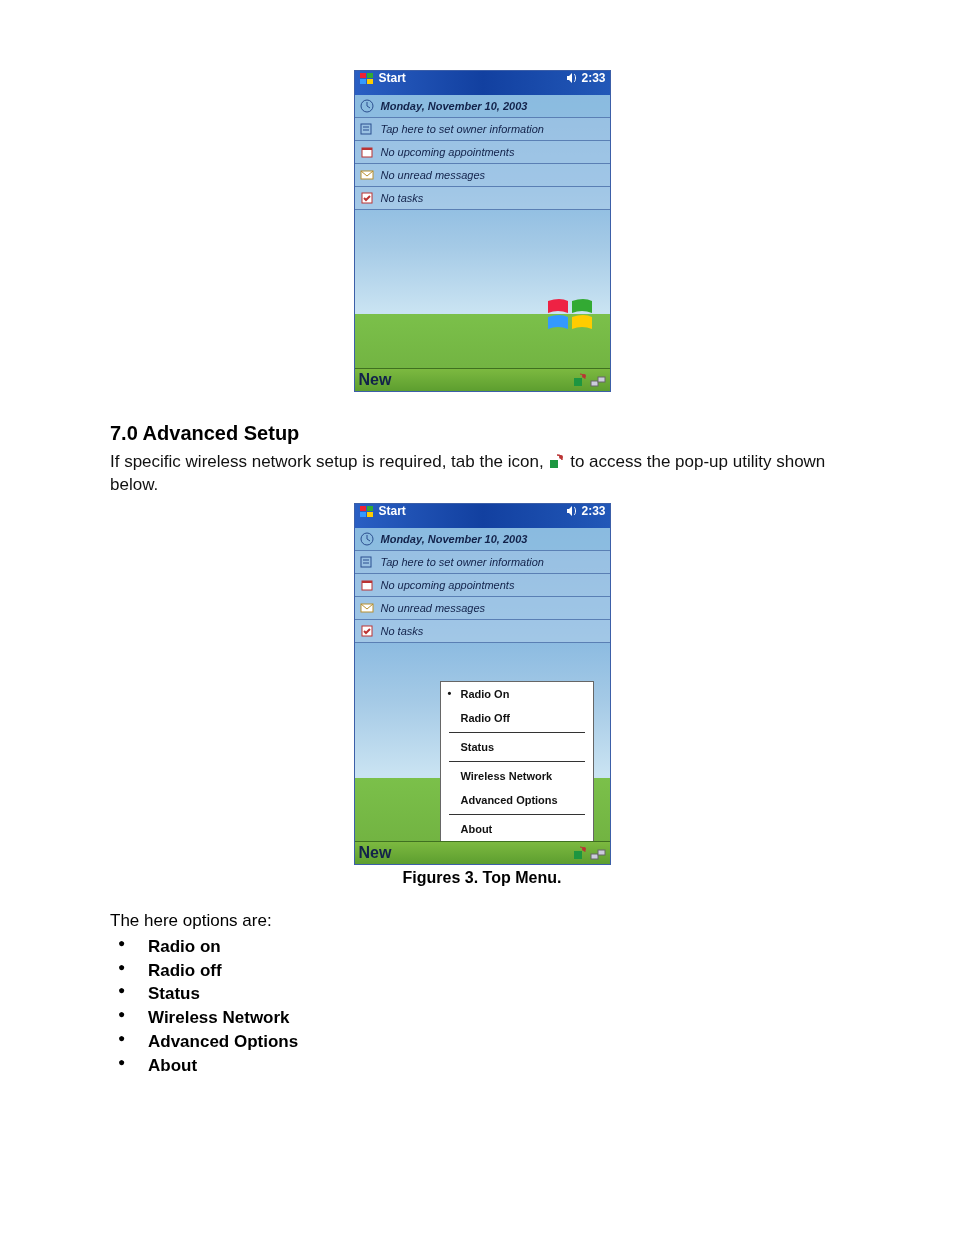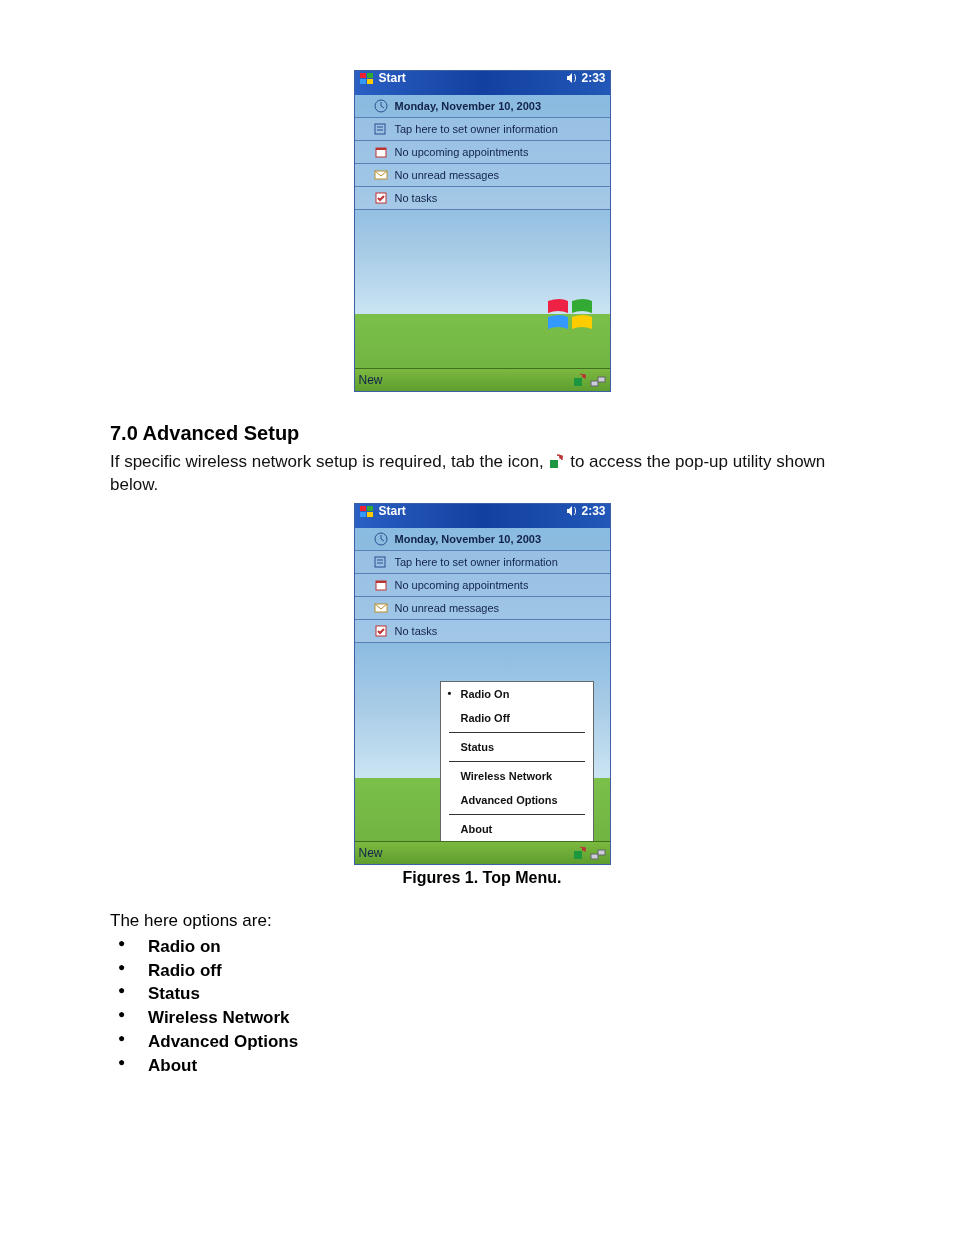--- a/index.html
+++ b/index.html
@@ -47,21 +47,22 @@
   .today-list {
     font-size: 11px;
     color: #12224a;
   }
   .today-row {
     display: flex;
     align-items: center;
     border-bottom: 1px solid #5a7fb4;
     height: 22px;
     background: rgba(180,210,235,0.55);
-    padding-left: 18px;
+    padding-left: 4px;
+    font-style: italic;
   }
   .today-row.first { background: rgba(150,195,228,0.7); font-weight: bold; }
   .today-ico {
     width: 16px; height: 16px;
     margin-right: 6px;
     display: flex; align-items: center; justify-content: center;
     font-size: 12px;
   }
 
   .xp-logo {
@@ -74,22 +75,22 @@
   .bottombar {
     position: absolute;
     left: 0; right: 0; bottom: 0;
     height: 22px;
     background: linear-gradient(to top, #5d9e2f, #7cb940);
     border-top: 1px solid #3f7020;
     display: flex;
     align-items: center;
     padding: 0 4px;
     color: #12224a;
-    font-size: 12px;
-    font-weight: normal;
+    font-size: 16px;
+    font-weight: bold;
   }
   .bb-spacer { flex: 1; }
   .tray-ico {
     width: 16px; height: 16px;
     margin-left: 2px;
     display: inline-flex; align-items:center; justify-content:center;
   }
 
   .popup {
     position: absolute;
@@ -371,21 +372,21 @@
       </span>
       <span class="tray-ico">
         <svg width="16" height="16" viewBox="0 0 16 16">
             <rect x="1" y="9" width="7" height="5" fill="#ccd" stroke="#666"></rect>
             <rect x="8" y="5" width="7" height="5" fill="#ccd" stroke="#666"></rect>
           </svg>
       </span>
     </div>
   </div>
 
-  <div class="caption">Figures 1. Top Menu.</div>
+  <div class="caption">Figures 3. Top Menu.</div>
 
   <div class="list-lead">The here options are:</div>
   <ul class="bullets">
     <li>Radio on</li>
     <li>Radio off</li>
     <li>Status</li>
     <li>Wireless Network</li>
     <li>Advanced Options</li>
     <li>About</li>
   </ul>

